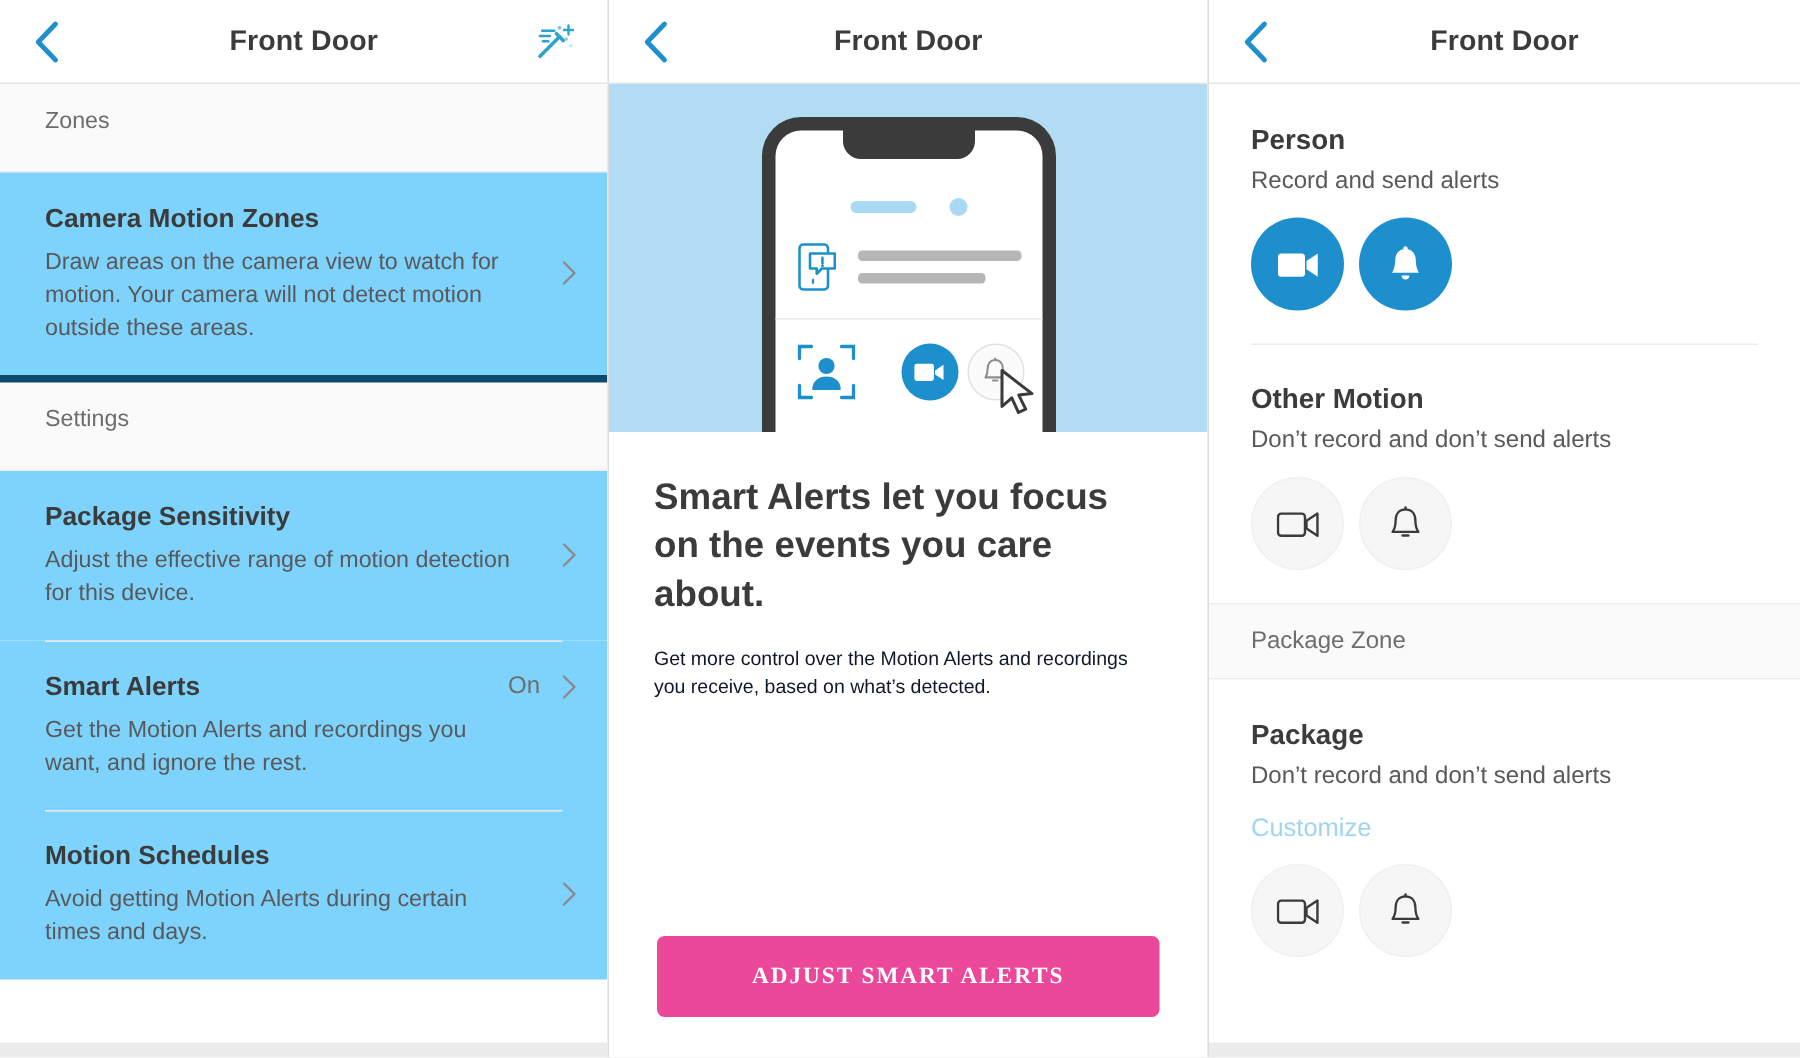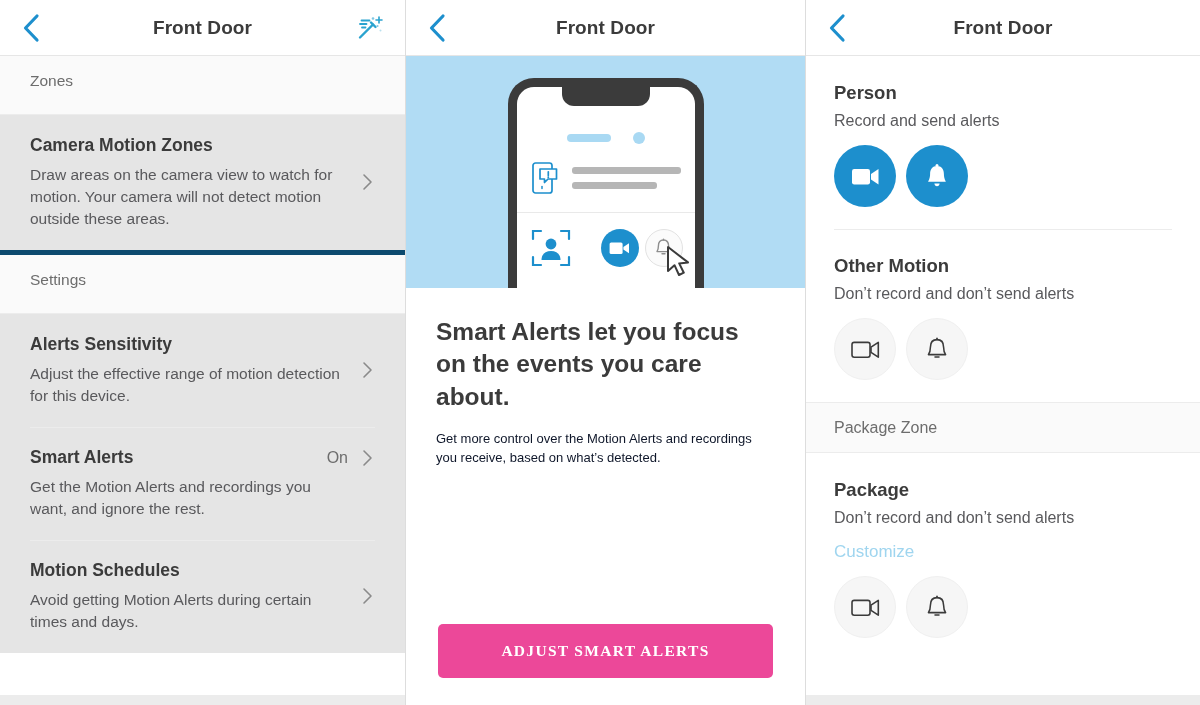--- a/index.html
+++ b/index.html
@@ -50,22 +50,22 @@
 
   
   .section-head {
     background: #fafafa; border-bottom: 1px solid #ececec;
     padding: 16px 30px 24px 30px;
     font-size: 15.5px; color: #6d6d6d;
   }
   .section-head.top { border-top: 5px solid #0c4a6e; }
   .row {
     position: relative; display: flex; align-items: flex-start;
-    padding: 20px 32px 20px 30px;
-    background: #e5e5e5; cursor: pointer;
+    padding: 20px 20px 20px 30px;
+    background: #7dd3fc; cursor: pointer;
   }
   .row + .row::before {
     content: ""; position: absolute; top: 0; left: 30px; right: 30px;
     height: 1px; background: #ececec;
   }
   .row-main { flex: 1 1 auto; padding-right: 14px; }
   .row-title {
     font-size: 17.5px; font-weight: bold; color: #3b3b3b;
     line-height: 1.25; margin-bottom: 7px;
   }
@@ -227,21 +227,21 @@
         <svg class="chev-r" width="11" height="18" viewBox="0 0 11 18" fill="none">
           <path d="M2 2 L9 9 L2 16" stroke="#8a8a8a" stroke-width="1.6" stroke-linecap="round" stroke-linejoin="round"></path>
         </svg>
       </div>
     </div>
 
     <div class="section-head top">Settings</div>
 
     <div class="row">
       <div class="row-main">
-        <div class="row-title">Alerts Sensitivity</div>
+        <div class="row-title">Package Sensitivity</div>
         <div class="row-sub">Adjust the effective range of motion detection for this device.</div>
       </div>
       <div class="row-right">
         <svg class="chev-r" width="11" height="18" viewBox="0 0 11 18" fill="none">
           <path d="M2 2 L9 9 L2 16" stroke="#8a8a8a" stroke-width="1.6" stroke-linecap="round" stroke-linejoin="round"></path>
         </svg>
       </div>
     </div>
 
     <div class="row inline-head">

